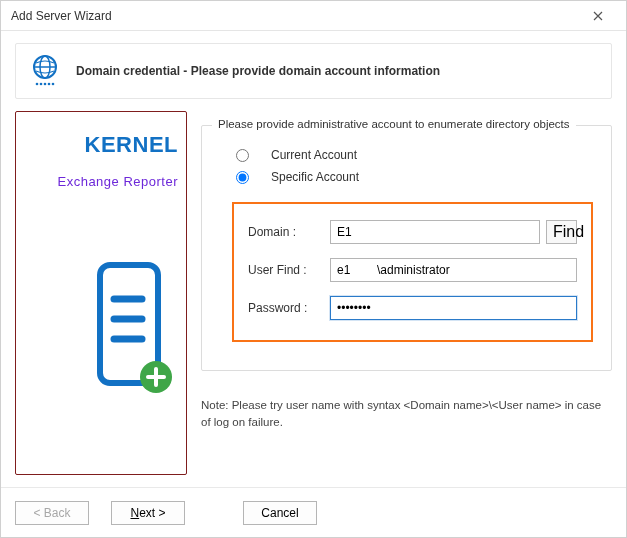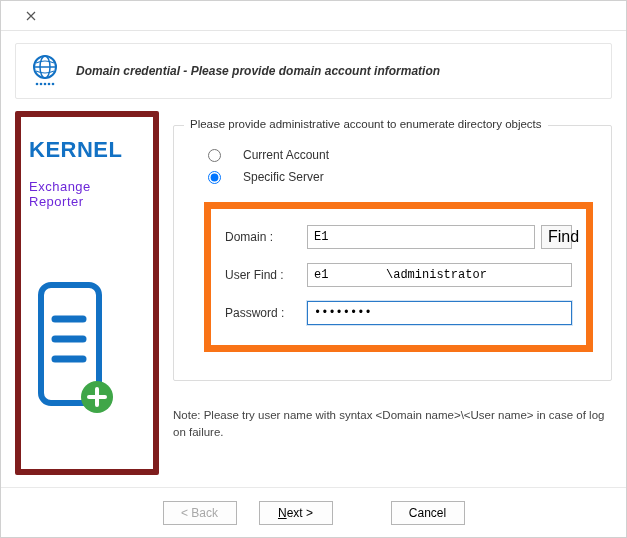--- a/index.html
+++ b/index.html
@@ -57,35 +57,34 @@
       width: 34px;
       height: 34px;
       display: flex;
       align-items: center;
       justify-content: center;
     }
     .header-banner .heading {
       font-weight: 600;
       font-size: 12px;
       color: #333;
-      font-style: italic;
     }
     .main-row {
       flex: 1;
       display: flex;
       gap: 14px;
     }
     .sidebar {
-      width: 144px;
-      border: 6px solid #7f1d1d;
+      width: 172px;
+      border: 1px solid #7f1d1d;
       border-radius: 2px;
       padding: 14px 8px;
       display: flex;
       flex-direction: column;
-      align-items: flex-start;
+      align-items: flex-end;
     }
     .brand-kernel {
       font-family: "Arial Black", Arial, sans-serif;
       font-size: 22px;
       font-weight: 900;
       letter-spacing: 0.5px;
       color: #1271c4;
       margin-top: 6px;
     }
     .brand-sub {
@@ -121,42 +120,42 @@
     }
     .radio-row {
       display: flex;
       align-items: center;
       gap: 22px;
       margin: 6px 0 8px 4px;
       font-size: 12px;
     }
     .radio-row input { margin: 0; }
     .inner-box {
-      border: 7px solid #f97316;
+      border: 2px solid #f97316;
       padding: 16px 14px 20px 14px;
       margin-top: 18px;
     }
     .form-row {
       display: flex;
       align-items: center;
       margin-bottom: 14px;
     }
     .form-row:last-child { margin-bottom: 0; }
     .form-label {
       width: 82px;
       font-size: 12px;
       color: #333;
     }
     .form-input {
       flex: 1;
       height: 24px;
       border: 1px solid #b5b5b5;
       padding: 2px 6px;
       font-size: 12px;
-      font-family: Liberation Mono, monospace;
+      font-family: Liberation Sans, sans-serif;
     }
     .form-input.focused {
       border: 1px solid #2a7ac9;
       box-shadow: 0 0 0 1px rgba(42,122,201,0.2);
     }
     .find-btn {
       width: 31px;
       height: 24px;
       margin-left: 6px;
       border: 1px solid #b5b5b5;
@@ -168,21 +167,21 @@
       font-size: 11.5px;
       color: #444;
       margin-top: 26px;
       line-height: 1.5;
     }
     .footer {
       height: 50px;
       border-top: 1px solid #e9e9e9;
       display: flex;
       align-items: center;
-      justify-content: center;
+      justify-content: flex-start;
       padding: 0 14px;
       gap: 22px;
     }
     .footer button {
       min-width: 74px;
       height: 24px;
       border: 1px solid #b5b5b5;
       background: #fdfdfd;
       font-size: 12px;
       cursor: pointer;
@@ -194,20 +193,21 @@
     }
     .footer .spacer { width: 14px; }
     .underline { text-decoration: underline; }
   </style>
 </head>
 <body>
 
 <div class="window">
 
   <div class="titlebar">
+    <div class="title">Add Server Wizard</div>
     <div class="close">
       <svg width="10" height="10" viewBox="0 0 10 10">
           <path d="M1 1 L9 9 M9 1 L1 9" stroke="#555" stroke-width="1.2" fill="none"></path>
         </svg>
     </div>
   </div>
 
   <div class="content">
 
     <div class="header-banner">
@@ -251,21 +251,21 @@
       <div class="right-pane">
         <div class="fieldset">
           <div class="fieldset-legend">Please provide administrative account to enumerate directory objects</div>
 
           <label class="radio-row">
             <input type="radio" name="acct" style="">
             <span>Current Account</span>
           </label>
           <label class="radio-row">
             <input type="radio" name="acct" checked="" style="">
-            <span>Specific Server</span>
+            <span>Specific Account</span>
           </label>
 
           <div class="inner-box">
             <div class="form-row">
               <div class="form-label">Domain :</div>
               <input class="form-input" type="text" value="E1" style="">
               <button class="find-btn">Find</button>
             </div>
             <div class="form-row">
               <div class="form-label">User Find :</div>

